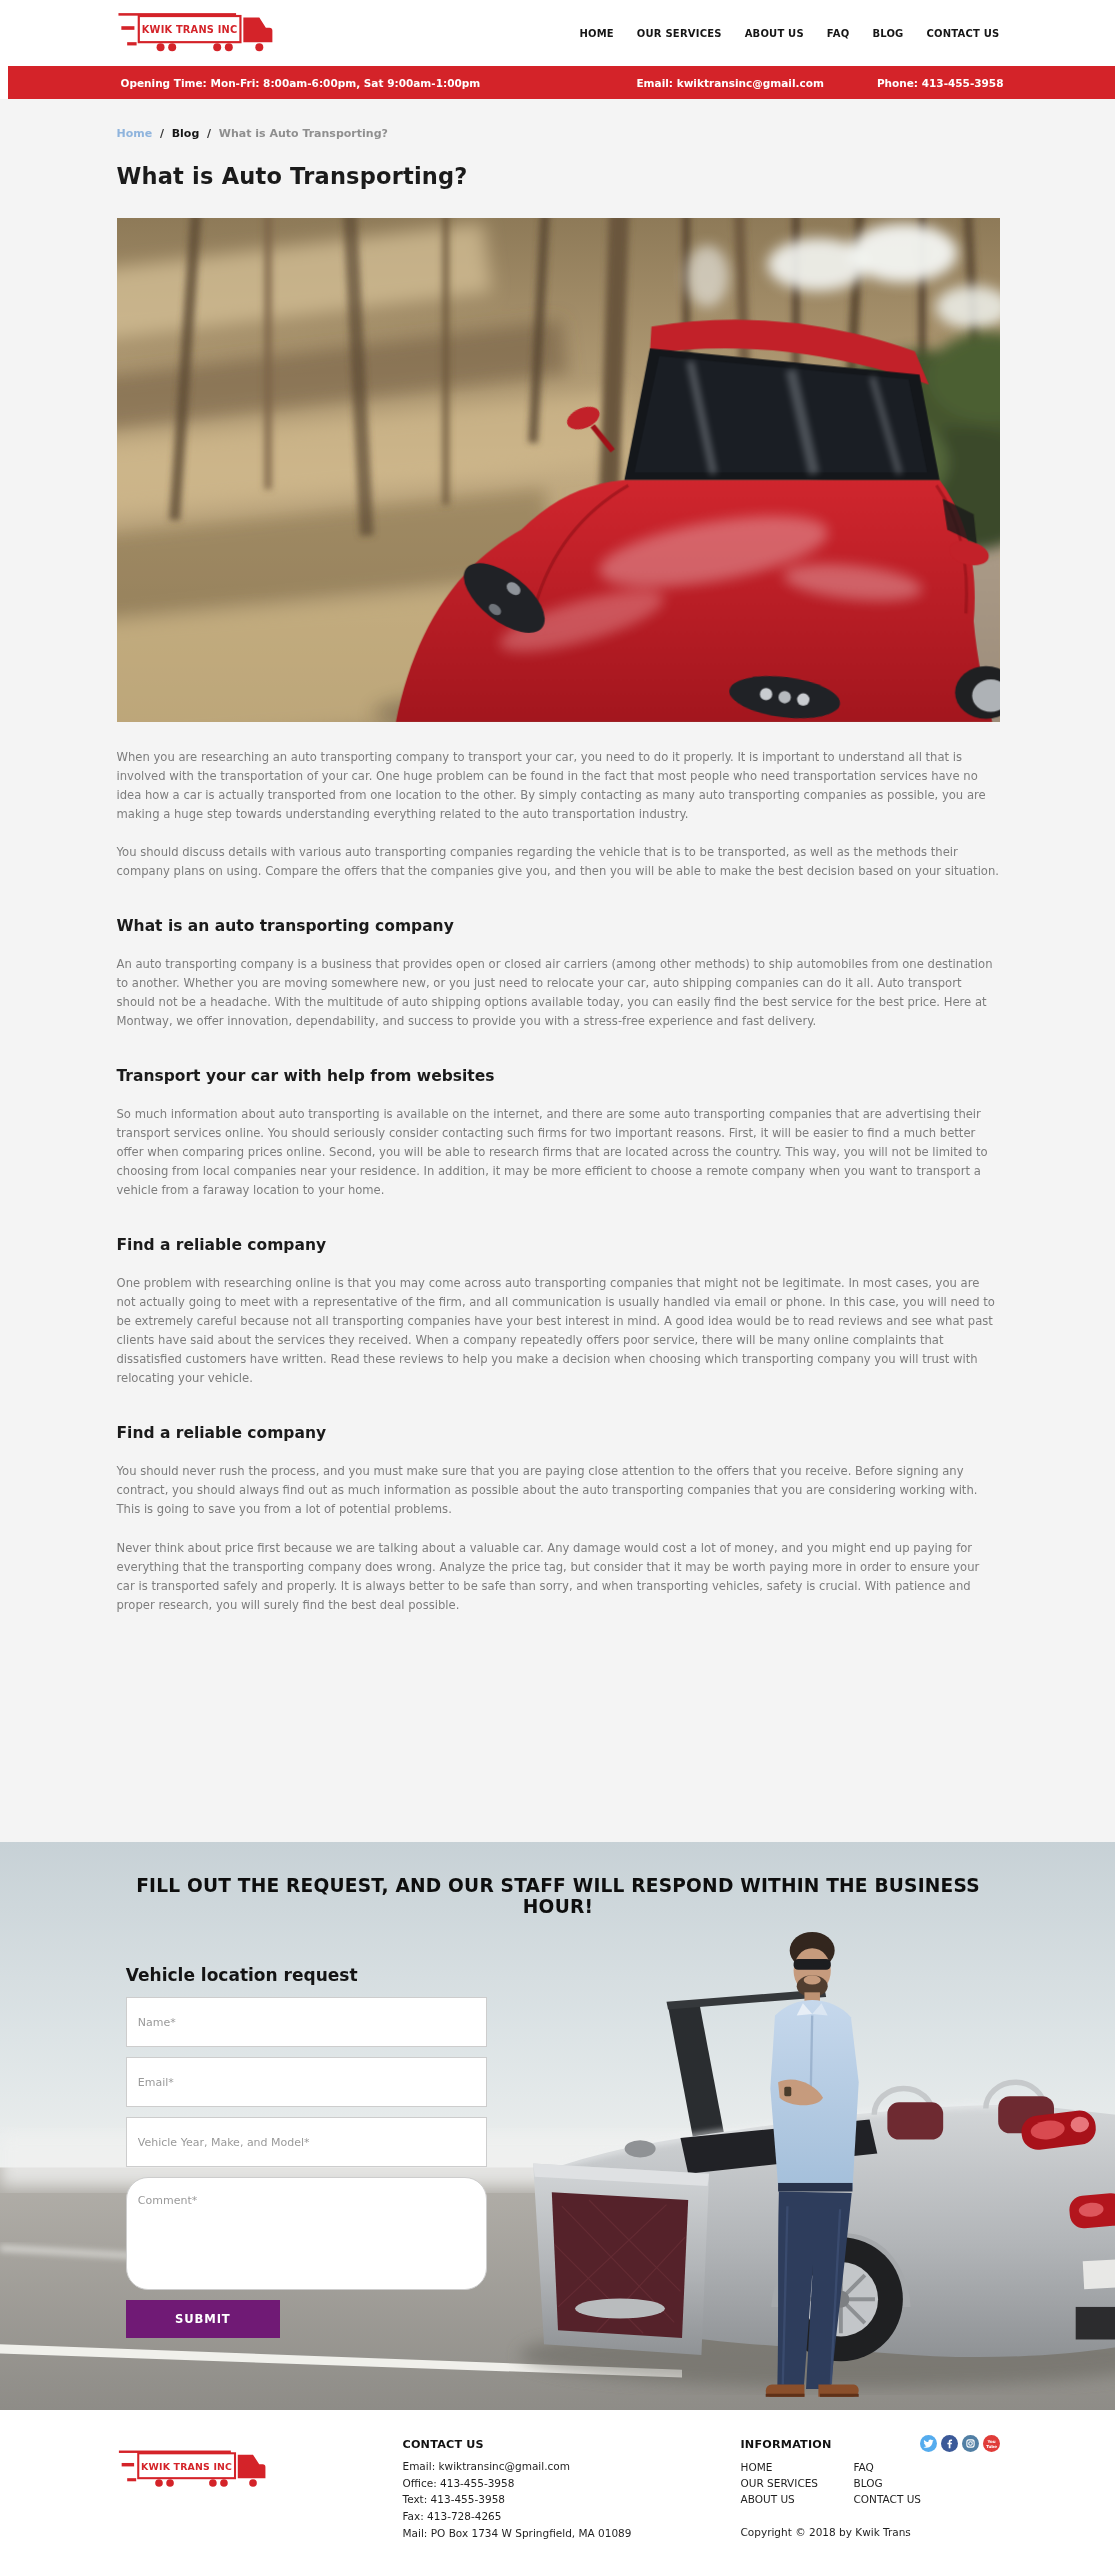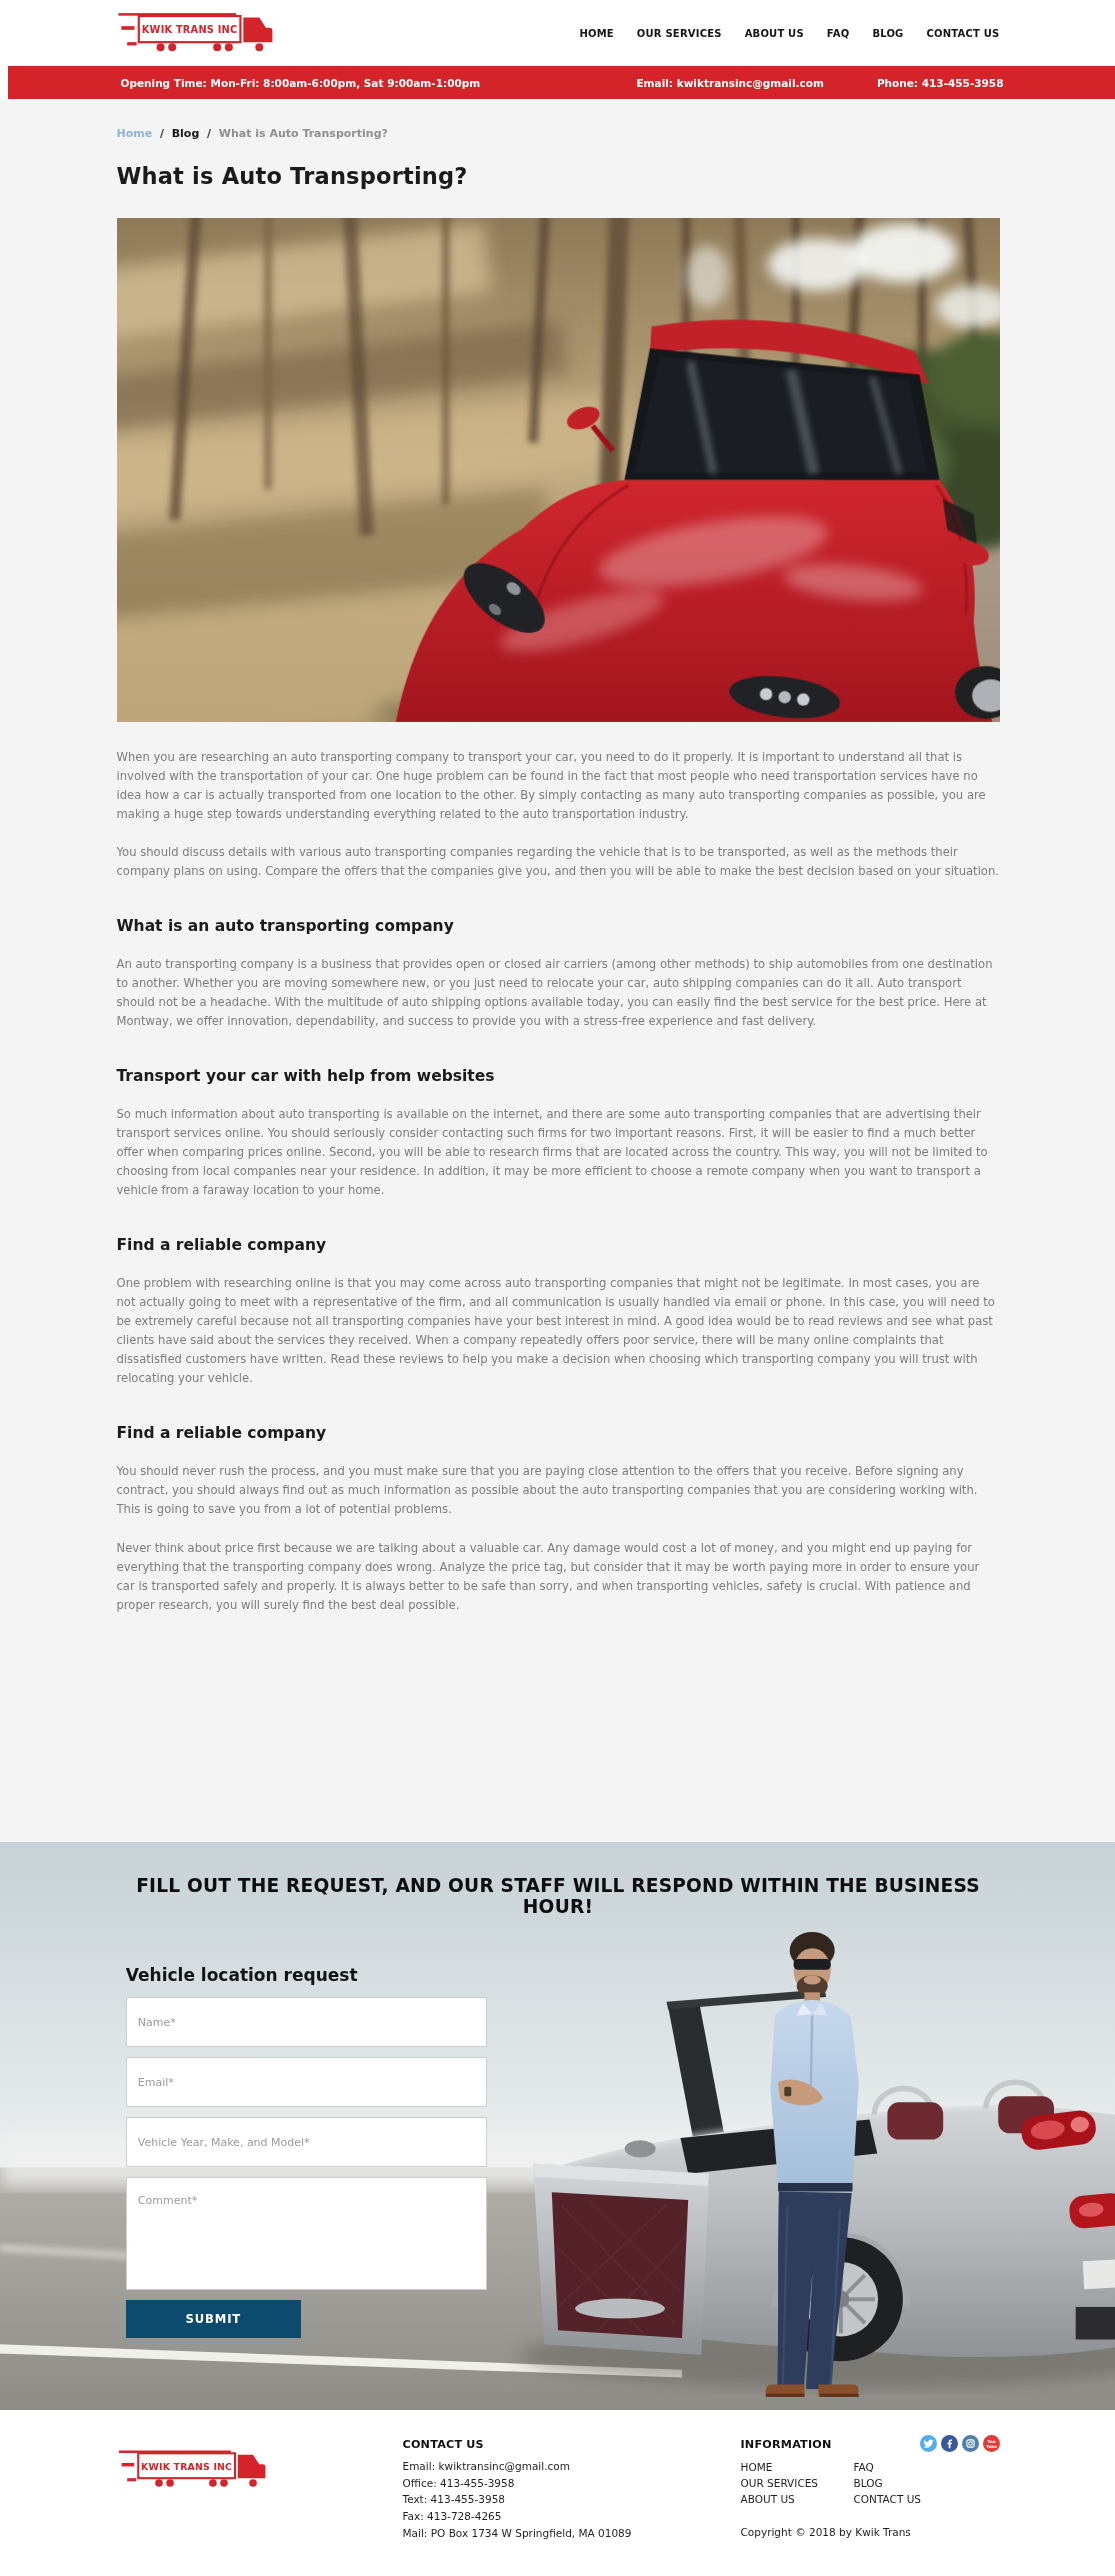--- a/index.html
+++ b/index.html
@@ -36,23 +36,23 @@
   
   .request{position:relative;height:568px;overflow:hidden;}
   .request-bg{position:absolute;inset:0;}
   .request-inner{position:relative;padding-top:33px;}
   .request-banner{text-align:center;font-size:18.6px;font-weight:bold;color:#0e0e0e;letter-spacing:0.2px;margin:0;}
   .form-title{margin:48px 0 0 9.3px;font-size:17px;font-weight:bold;color:#141414;}
   .request-form{margin:12.4px 0 0 9.3px;width:361px;}
   .field{display:block;width:361px;box-sizing:border-box;height:50px;border:0.8px solid #cdcdcd;
     background:#fff;padding:0 11px;font:11px "DejaVu Sans","Liberation Sans",sans-serif;
     color:#555;margin:0 0 10px;border-radius:0;outline:none;}
-  textarea.field{height:113px;padding-top:15.5px;resize:none;}
+  textarea.field{height:113px;padding-top:15.5px;resize:none;border-radius:22px;}
   .field::placeholder{color:#9a9a9a;opacity:1;}
-  .submit-btn{display:block;margin-top:4.6px;width:175px;height:38px;background:#0c4a6e;color:#fff;
+  .submit-btn{display:block;margin-top:4.6px;width:154px;height:38px;background:#701a75;color:#fff;
     border:none;font:bold 11.6px "DejaVu Sans","Liberation Sans",sans-serif;letter-spacing:0.9px;cursor:pointer;}
 
   
   .footer{height:156px;background:#fff;box-sizing:border-box;padding-top:23px;}
   .footer-inner{width:883px;margin:0 auto;display:flex;position:relative;}
   .footer-logo{width:170px;margin-top:12.4px;}
   .footer-col-contact{margin-left:116px;width:325px;}
   .footer h4{margin:4.6px 0 9.3px;font-size:11.2px;color:#121212;letter-spacing:0.2px;}
   .footer-col-contact p{margin:0 0 3.9px;font-size:10.5px;line-height:12.8px;color:#1f1f1f;}
   .footer-col-info{margin-left:13px;width:232px;}

